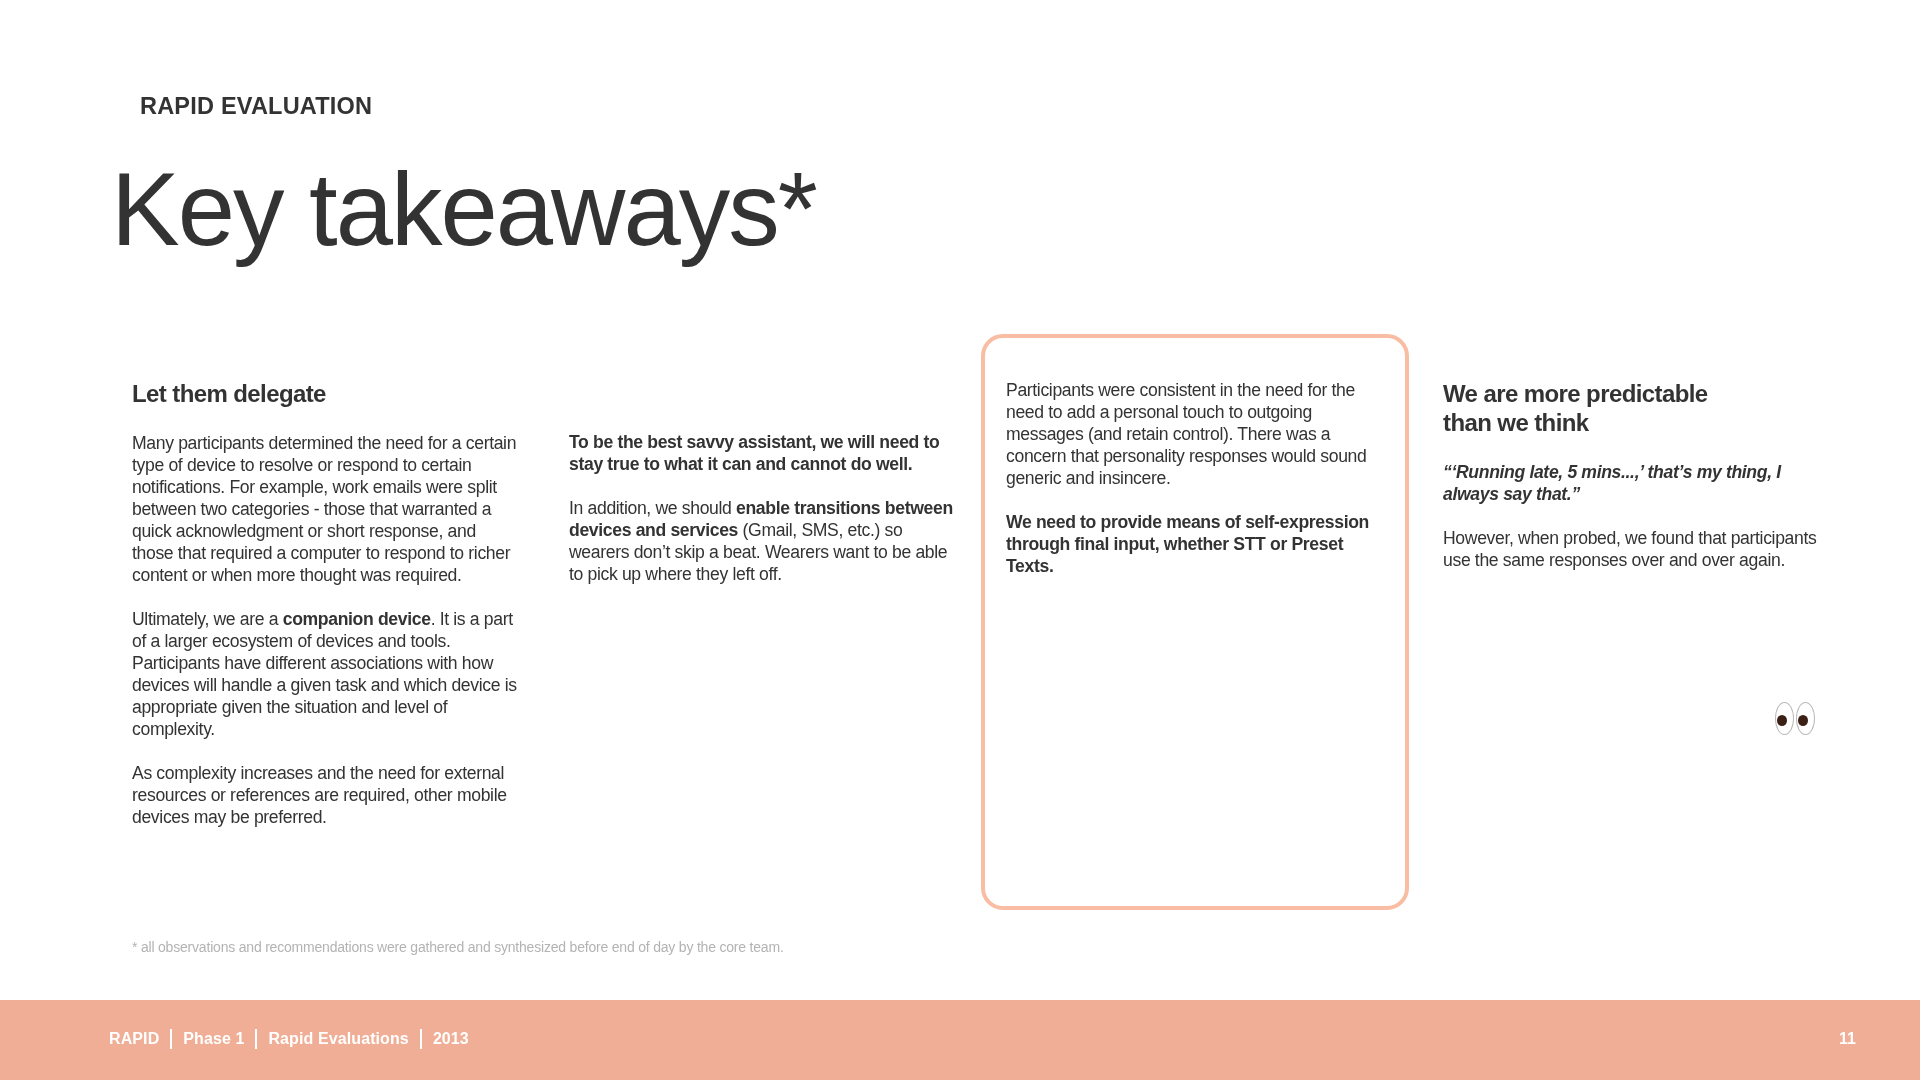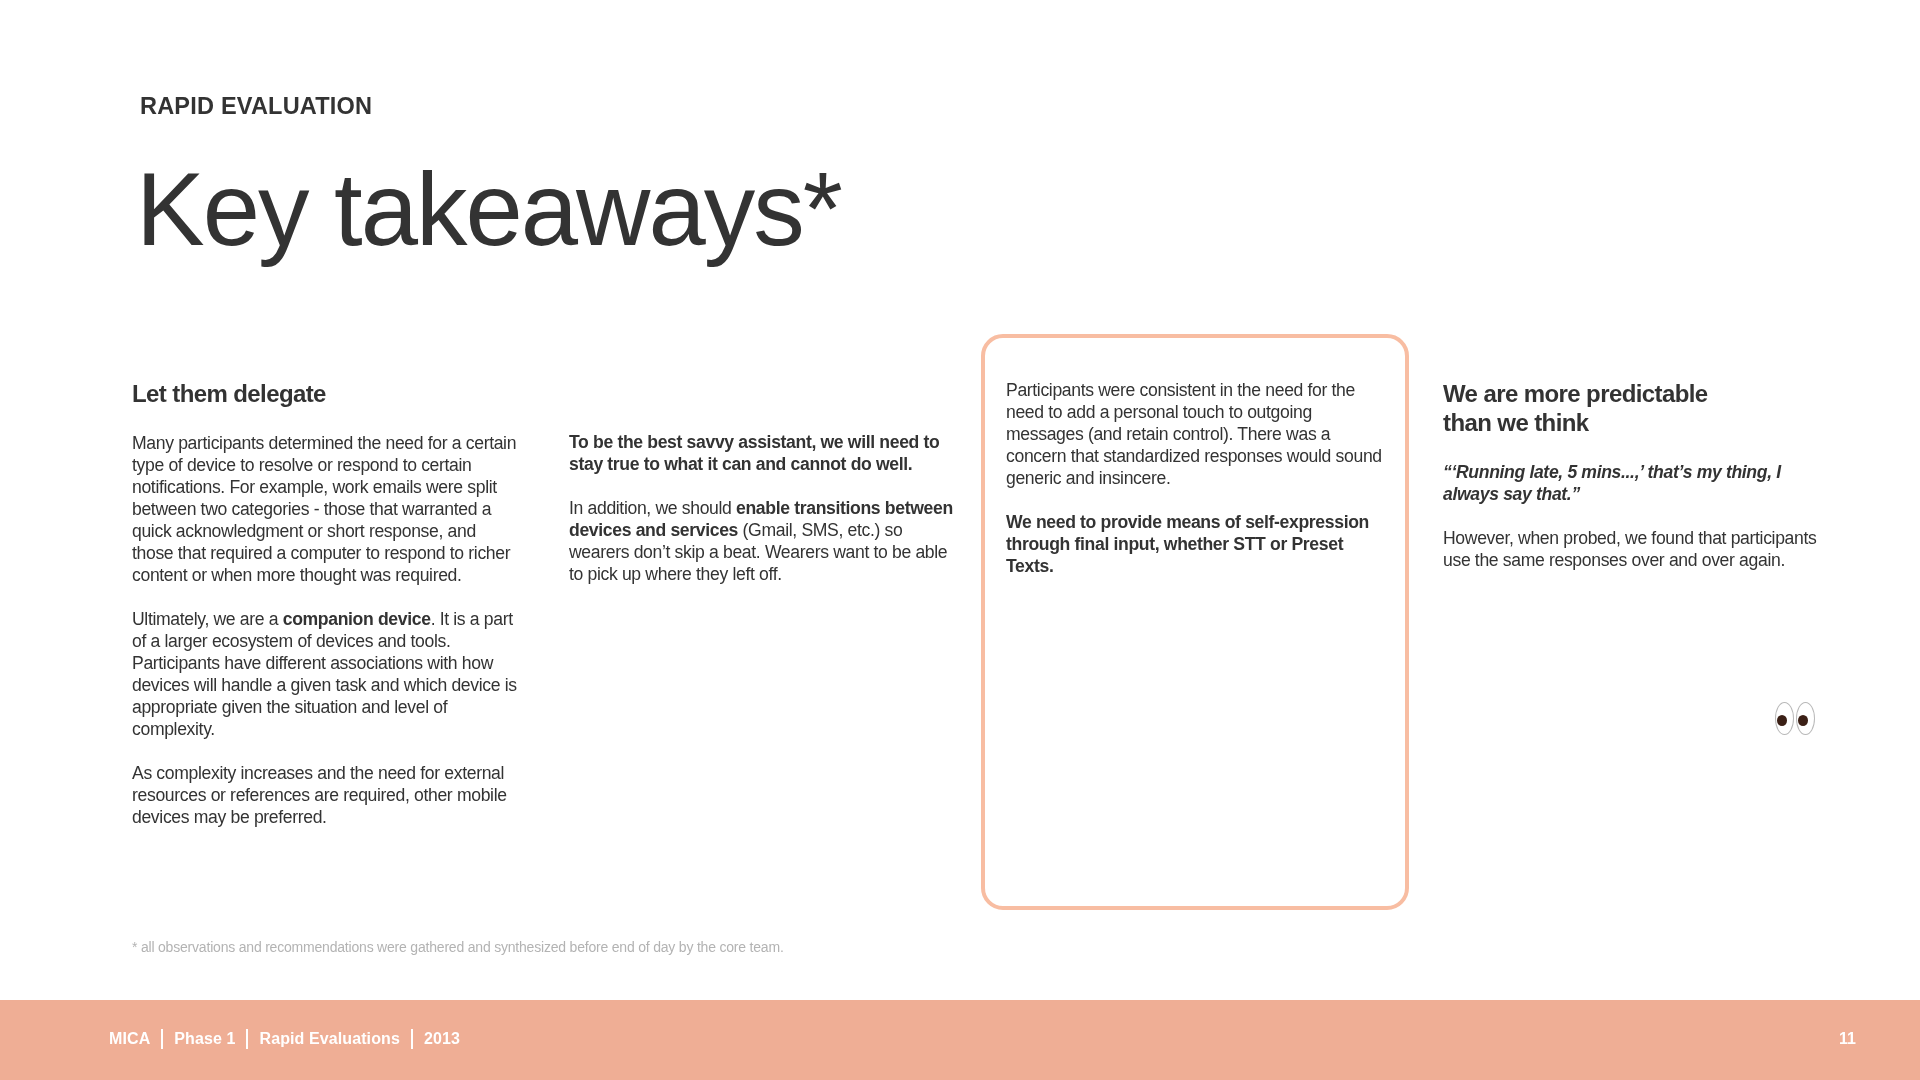--- a/index.html
+++ b/index.html
@@ -25,21 +25,21 @@
     font-size: 24px;
     font-weight: 700;
     letter-spacing: 0.2px;
     color: #333333;
     line-height: 30px;
     transform: scaleX(0.98);
     transform-origin: left;
   }
   .title {
     position: absolute;
-    left: 136px;
+    left: 111px;
     top: 150px;
     font-size: 103px;
     line-height: 120px;
     font-weight: 400;
     color: #333333;
     letter-spacing: -2px;
     white-space: nowrap;
   }
   .col {
     position: absolute;
@@ -174,40 +174,40 @@
     <p>As complexity increases and the need for external resources or references are required, other mobile devices may be preferred.</p>
   </div>
 
   <div class="col col-2">
     <p class="strong">To be the best savvy assistant, we will need to stay true to what it can and cannot do well.</p>
     <p><span>In addition, we should </span><b>enable transitions between devices and services</b><span> (Gmail, SMS, etc.) so wearers don’t skip a beat. Wearers want to be able to pick up where they left off.</span></p>
   </div>
 
   <div class="card"></div>
   <div class="col col-3">
-    <p>Participants were consistent in the need for the need to add a personal touch to outgoing messages (and retain control). There was a concern that standardized responses would sound generic and insincere.</p>
+    <p>Participants were consistent in the need for the need to add a personal touch to outgoing messages (and retain control). There was a concern that personality responses would sound generic and insincere.</p>
     <p class="strong">We need to provide means of self-expression through final input, whether STT or Preset Texts.</p>
   </div>
 
   <div class="col col-4">
     <h2 style="width:300px;">We are more predictable than we think</h2>
     <p class="quote">“‘Running late, 5 mins...,’ that’s my thing, I always say that.”</p>
     <p>However, when probed, we found that participants use the same responses over and over again.</p>
   </div>
 
   <div class="emoji-eyes">
     <span class="eye"></span>
     <span class="eye"></span>
   </div>
 
   <div class="footnote">* all observations and recommendations were gathered and synthesized before end of day by the core team.</div>
 
   <div class="footer">
     <div class="footer-crumbs">
-      <span>MICA</span>
+      <span>RAPID</span>
       <span class="footer-sep"></span>
       <span>Phase 1</span>
       <span class="footer-sep"></span>
       <span>Rapid Evaluations</span>
       <span class="footer-sep"></span>
       <span>2013</span>
     </div>
     <div class="page-number">11</div>
   </div>
 

